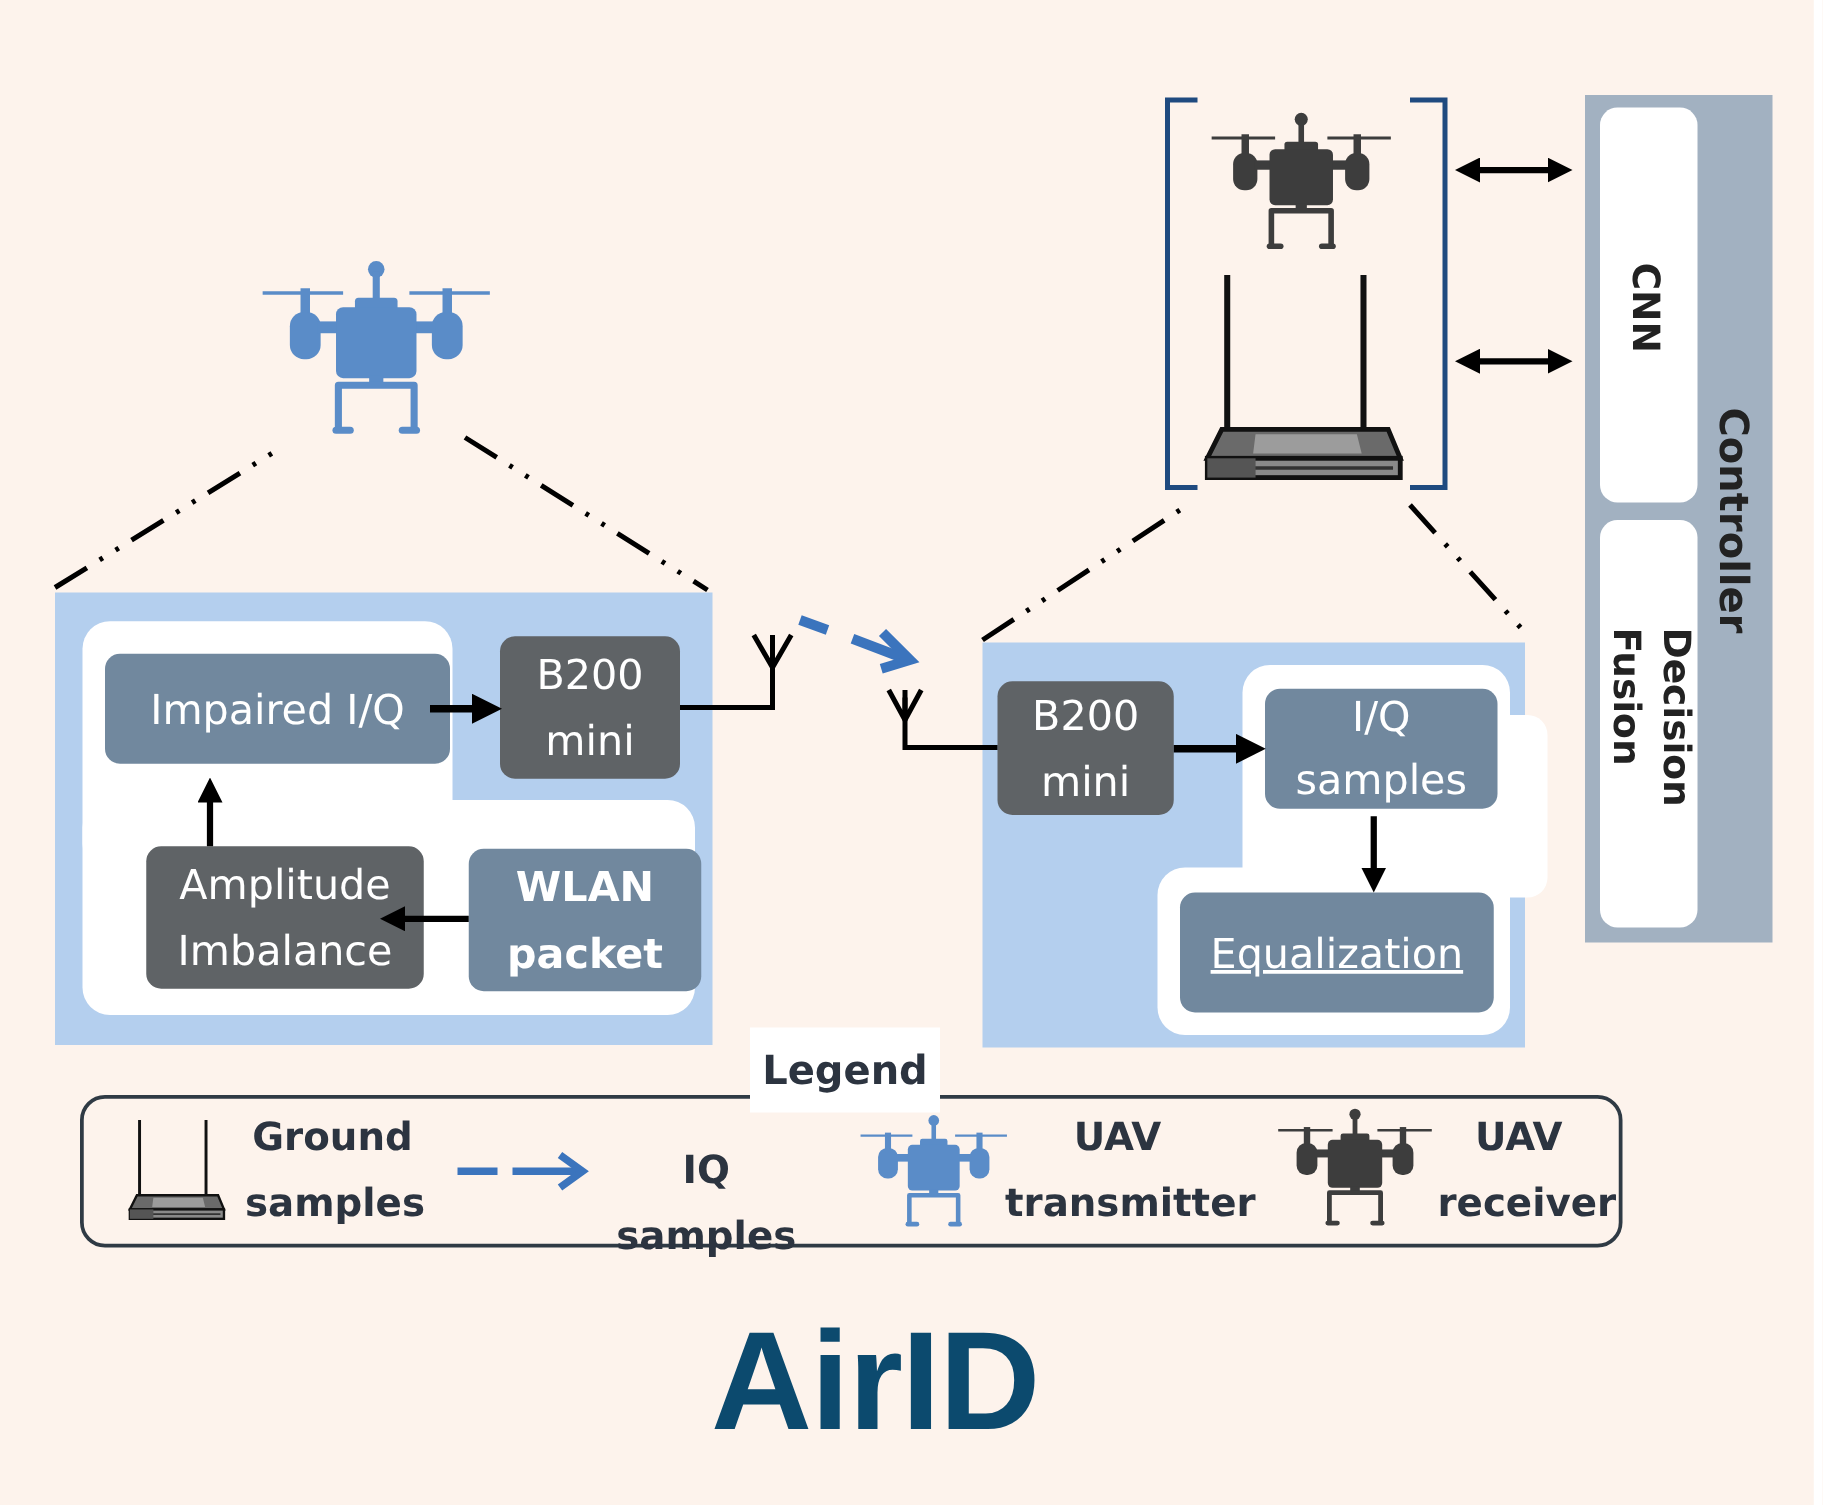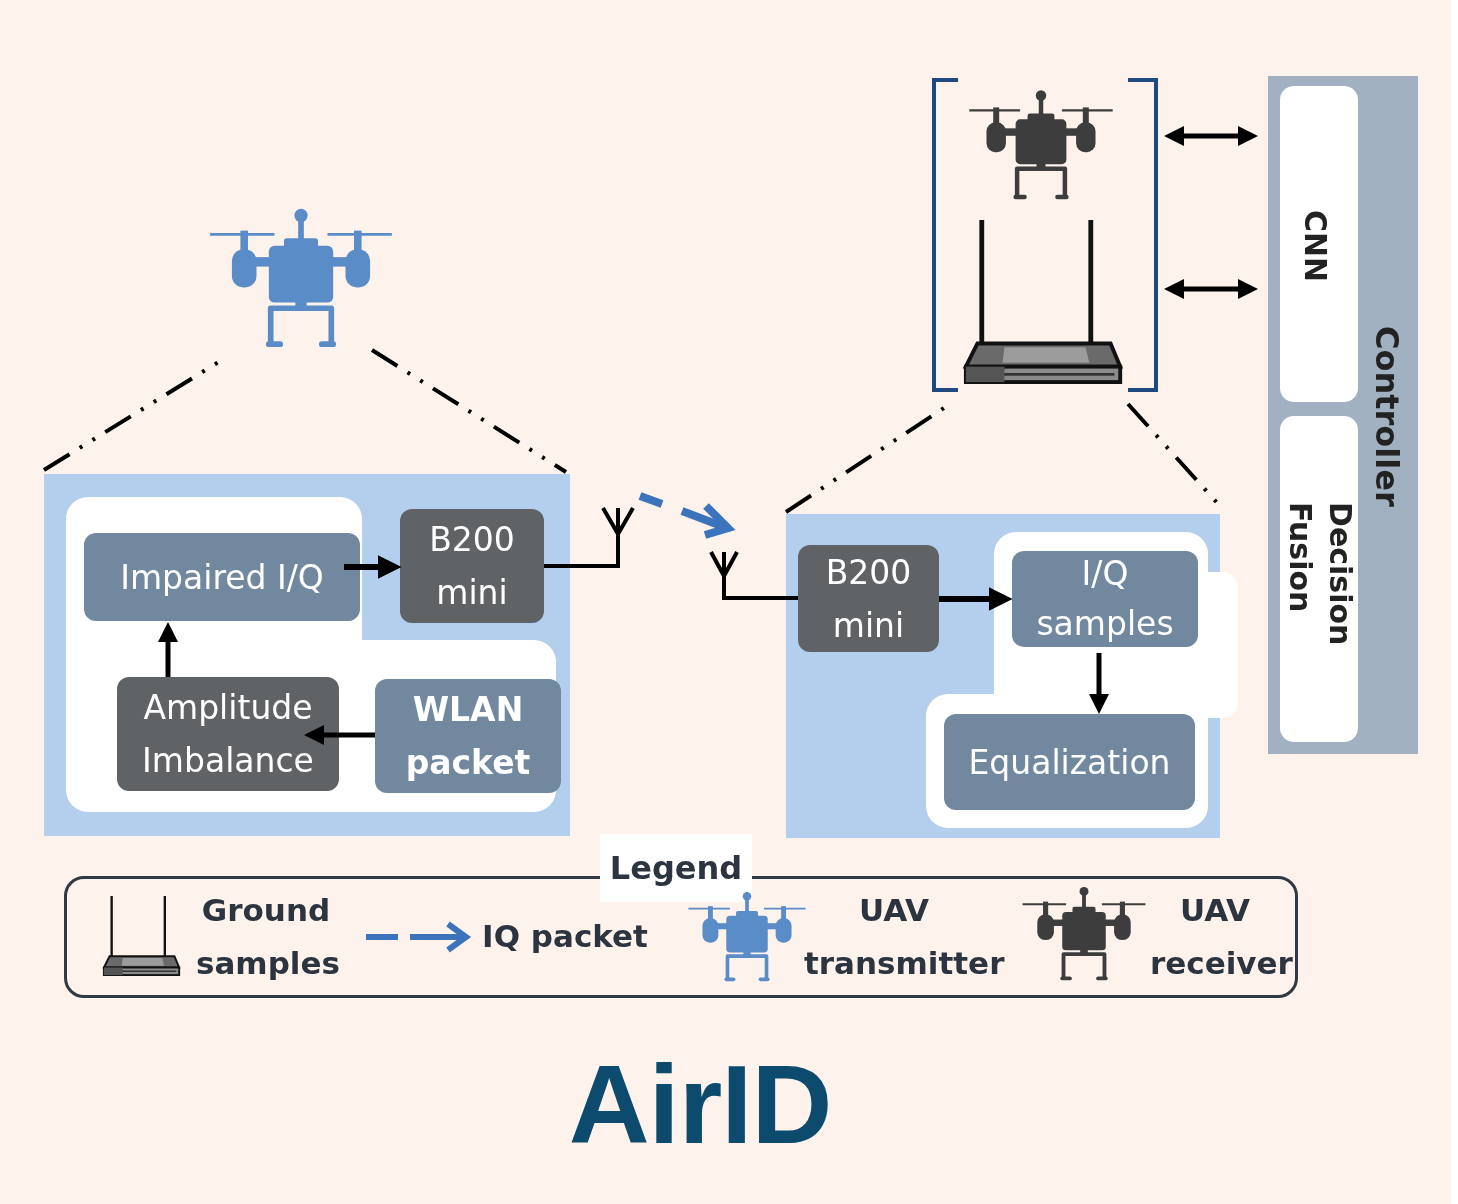--- a/index.html
+++ b/index.html
@@ -11,21 +11,21 @@
   .box { position:absolute; border-radius:12px; color:#ffffff; display:flex; align-items:center;
          justify-content:center; text-align:center; font-size:33px; line-height:53px; white-space:pre-line; }
   .box.slate { background:#71889e; }
   .box.dark { background:#5f6366; }
   .ctrl { position:absolute; left:1268px; top:76px; width:150px; height:678px; background:#a2b1c1; }
   .ctrl-cell { position:absolute; left:12px; width:78px; background:#ffffff; border-radius:14px; }
   .vtext { position:absolute; writing-mode:vertical-rl; font-weight:bold; color:#222; }
   .leg-text { position:absolute; font-size:31px; font-weight:bold; color:#2c3440; line-height:53px; text-align:center; white-space:pre-line; }
   #legend-box { position:absolute; left:64px; top:876px; width:1228px; height:116px; border:3px solid #2f3a44; border-radius:20px; }
   #legend-title { position:absolute; left:600px; top:822px; width:152px; height:68px; background:#ffffff;
-                  font-size:32px; font-weight:bold; color:#2c3440; display:flex; align-items:center; justify-content:center;margin-top:12px; }
+                  font-size:32px; font-weight:bold; color:#2c3440; display:flex; align-items:center; justify-content:center; }
   #main-title { position:absolute; left:0; width:1400px; top:1040px; text-align:center; font-size:112px; font-weight:bold;
                 color:#0c4a6e; font-family:"Liberation Sans", sans-serif; letter-spacing:-1px; }
   svg { position:absolute; overflow:visible; }
 </style>
 </head>
 <body>
 
 <div id="canvas">
 
   <svg width="0" height="0" style="position:absolute">
@@ -73,38 +73,38 @@
     <line x1="44" y1="470" x2="225" y2="358" stroke="#000" stroke-width="4" stroke-dasharray="30 12 3 12 3 12"></line>
     <line x1="372" y1="350" x2="566" y2="472" stroke="#000" stroke-width="4" stroke-dasharray="30 12 3 12 3 12"></line>
     <line x1="786" y1="512" x2="950" y2="404" stroke="#000" stroke-width="4" stroke-dasharray="30 12 3 12 3 12"></line>
     <line x1="1128" y1="404" x2="1220" y2="506" stroke="#000" stroke-width="4" stroke-dasharray="30 12 3 12 3 12"></line>
   </svg>
 
   <div class="panel" style="left:44px;top:474px;width:526px;height:362px;"></div>
   <div class="wblock" style="left:66px;top:497px;width:296px;height:200px;"></div>
   <div class="wblock" style="left:66px;top:640px;width:490px;height:172px;"></div>
 
-  <div class="box slate" style="left:84px;top:523px;width:276px;height:88px;margin-top:10px;">Impaired I/Q</div>
+  <div class="box slate" style="left:84px;top:523px;width:276px;height:88px;">Impaired I/Q</div>
   <div class="box dark" style="left:400px;top:509px;width:144px;height:114px;">B200
 mini</div>
   <div class="box dark" style="left:82px;top:677px;width:222px;height:114px;margin-left:35px;">Amplitude
 Imbalance</div>
   <div class="box slate" style="left:375px;top:679px;width:186px;height:114px;font-weight:bold;">WLAN
 packet</div>
 
   <div class="panel" style="left:786px;top:514px;width:434px;height:324px;"></div>
   <div class="wblock" style="left:1180px;top:572px;width:58px;height:146px;border-radius:16px;"></div>
   <div class="wblock" style="left:994px;top:532px;width:214px;height:200px;"></div>
   <div class="wblock" style="left:926px;top:694px;width:282px;height:134px;"></div>
 
   <div class="box dark" style="left:798px;top:545px;width:141px;height:107px;">B200
 mini</div>
   <div class="box slate" style="left:1012px;top:551px;width:186px;height:96px;line-height:50px;">I/Q
 samples</div>
-  <div class="box slate" style="left:944px;top:714px;width:251px;height:96px;">Equalization</div>
+  <div class="box slate" style="left:944px;top:714px;width:251px;height:96px;text-decoration:underline;">Equalization</div>
 
   <svg style="left:0;top:0" width="1451" height="1204">
     <line x1="344" y1="567" x2="392" y2="567" stroke="#000" stroke-width="6" marker-end="url(#ah)"></line>
     <line x1="168" y1="677" x2="168" y2="630" stroke="#000" stroke-width="5" marker-end="url(#ah)"></line>
     <line x1="375" y1="735" x2="312" y2="735" stroke="#000" stroke-width="5" marker-end="url(#ah)"></line>
     <line x1="939" y1="599" x2="1003" y2="599" stroke="#000" stroke-width="6" marker-end="url(#ah)"></line>
     <line x1="1099" y1="653" x2="1099" y2="706" stroke="#000" stroke-width="5" marker-end="url(#ah)"></line>
 
     <polyline points="544,566 618,566 618,520" fill="none" stroke="#000" stroke-width="4"></polyline>
     <path d="M603 508 L618 534 L633 508 M618 508 L618 534" fill="none" stroke="#000" stroke-width="4"></path>
@@ -148,21 +148,21 @@
       <use href="#router"></use>
     </svg>
   <div class="leg-text" style="left:196px;top:884px;width:140px;">Ground
 samples</div>
 
   <svg style="left:366px;top:920px" width="110" height="34">
     <line x1="0" y1="17" x2="32" y2="17" stroke="#3b74bd" stroke-width="6"></line>
     <line x1="44" y1="17" x2="96" y2="17" stroke="#3b74bd" stroke-width="6"></line>
     <path d="M82 4 L100 17 L82 30" fill="none" stroke="#3b74bd" stroke-width="6"></path>
   </svg>
-  <div class="leg-text" style="left:478px;top:910px;width:174px;">IQ packet</div>
+  <div class="leg-text" style="left:478px;top:910px;width:174px;">IQ samples</div>
 
   <svg style="left:686px;top:888px;color:#5a8cc8" width="122" height="96">
       <use href="#drone"></use>
     </svg>
   <div class="leg-text" style="left:804px;top:884px;width:180px;">UAV
 transmitter</div>
 
   <svg style="left:1020px;top:884px;color:#3d3d3d" width="128" height="98">
       <use href="#drone"></use>
     </svg>

